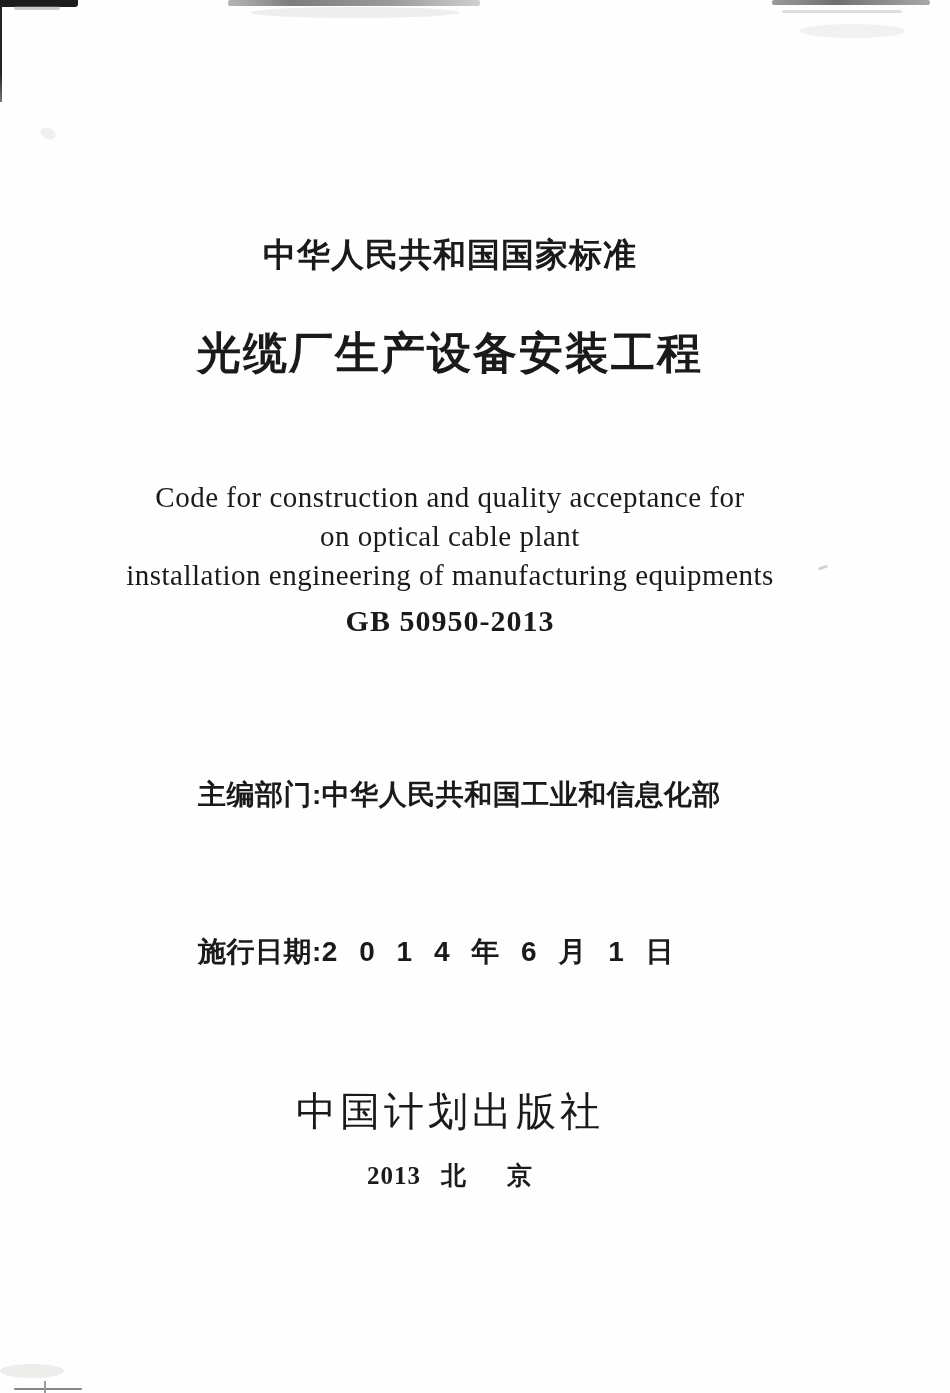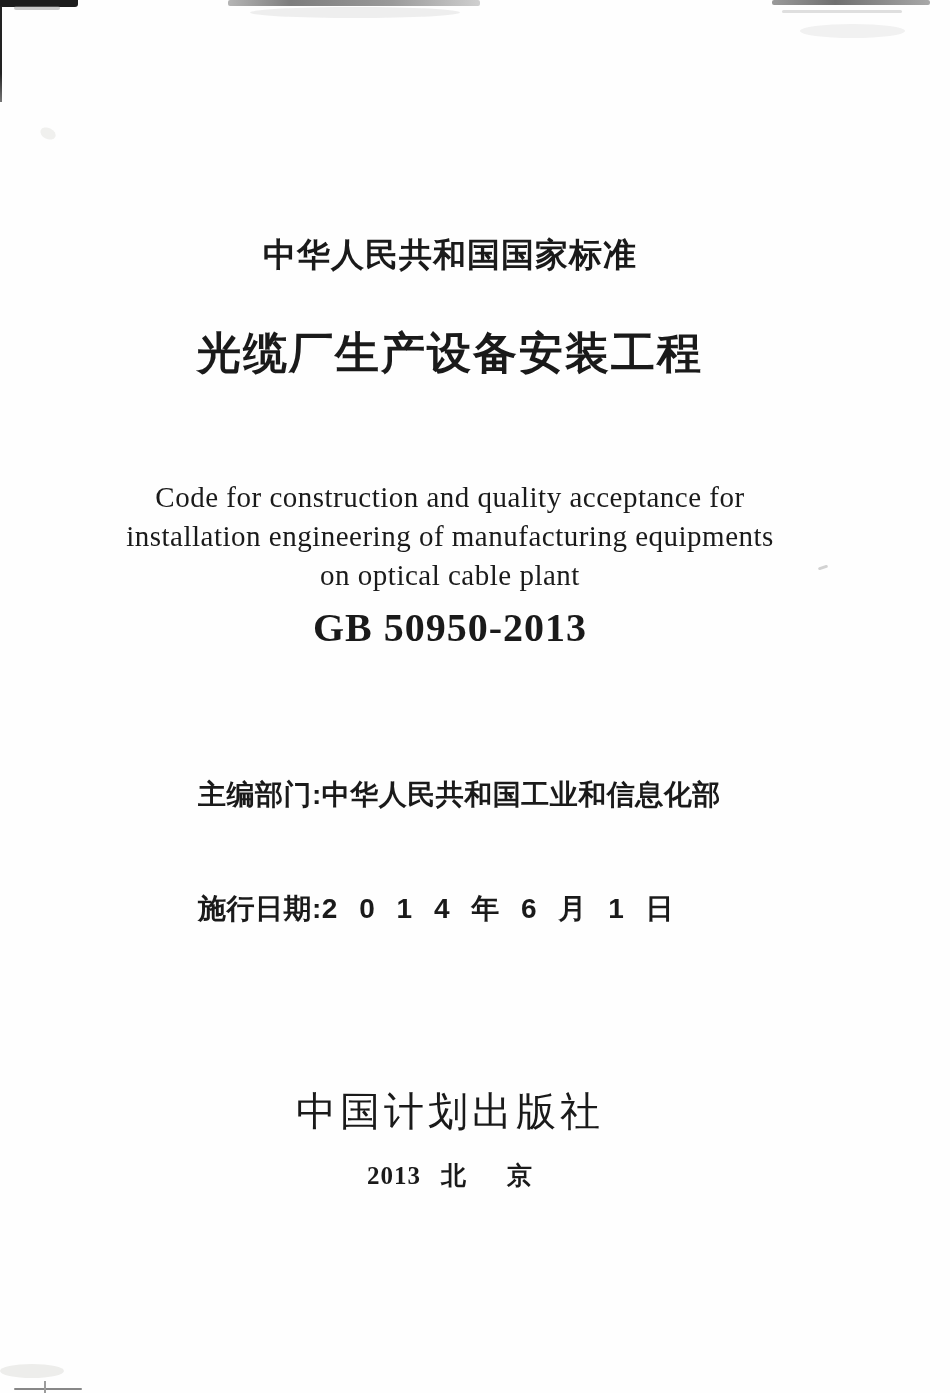--- a/index.html
+++ b/index.html
@@ -37,37 +37,37 @@
   .en-title {
     top: 461px;
     font-size: 29px;
     line-height: 39px;
     letter-spacing: 0.5px;
     margin-top: 17px;
   }
   .std-number {
     top: 604px;
     font-weight: bold;
-    font-size: 40px;
+    font-size: 30px;
     letter-spacing: 1px;
   }
   .dept-block {
     position: absolute;
     left: 198px;
     top: 700px;
     text-align: left;
     font-family: "Liberation Sans", sans-serif;
     font-weight: bold;
     font-size: 28px;
     line-height: 38px;
     letter-spacing: 0.5px;
     white-space: pre;
   }
   .dept-line { display: block; }
-  .date-line { word-spacing: 13px; }
+  .date-line { word-spacing: 13px; margin-top: 43px; }
   .publisher {
     top: 1084px;
     font-size: 40px;
     letter-spacing: 4px;
     font-weight: 500;
   }
   .imprint {
     top: 1159px;
     font-weight: bold;
     font-size: 25px;
@@ -112,22 +112,22 @@
   <div class="artifact a-bottom-cross-v"></div>
 
   <div class="center-col type-label">中华人民共和国国家标准</div>
 
   <div class="center-col main-title">
     <div>光缆厂生产设备安装工程</div>
   </div>
 
   <div class="center-col en-title">
     <div>Code for construction and quality acceptance for</div>
+    <div>on optical cable plant</div>
     <div>installation engineering of manufacturing equipments</div>
-    <div>on optical cable plant</div>
   </div>
 
   <div class="center-col std-number">GB 50950-2013</div>
 
   <div class="dept-block">
     <span class="dept-line">主编部门:中华人民共和国工业和信息化部</span>
     <span class="dept-line date-line">施行日期:2 0 1 4 年 6 月 1 日</span>
   </div>
 
   <div class="center-col publisher">中国计划出版社</div>

